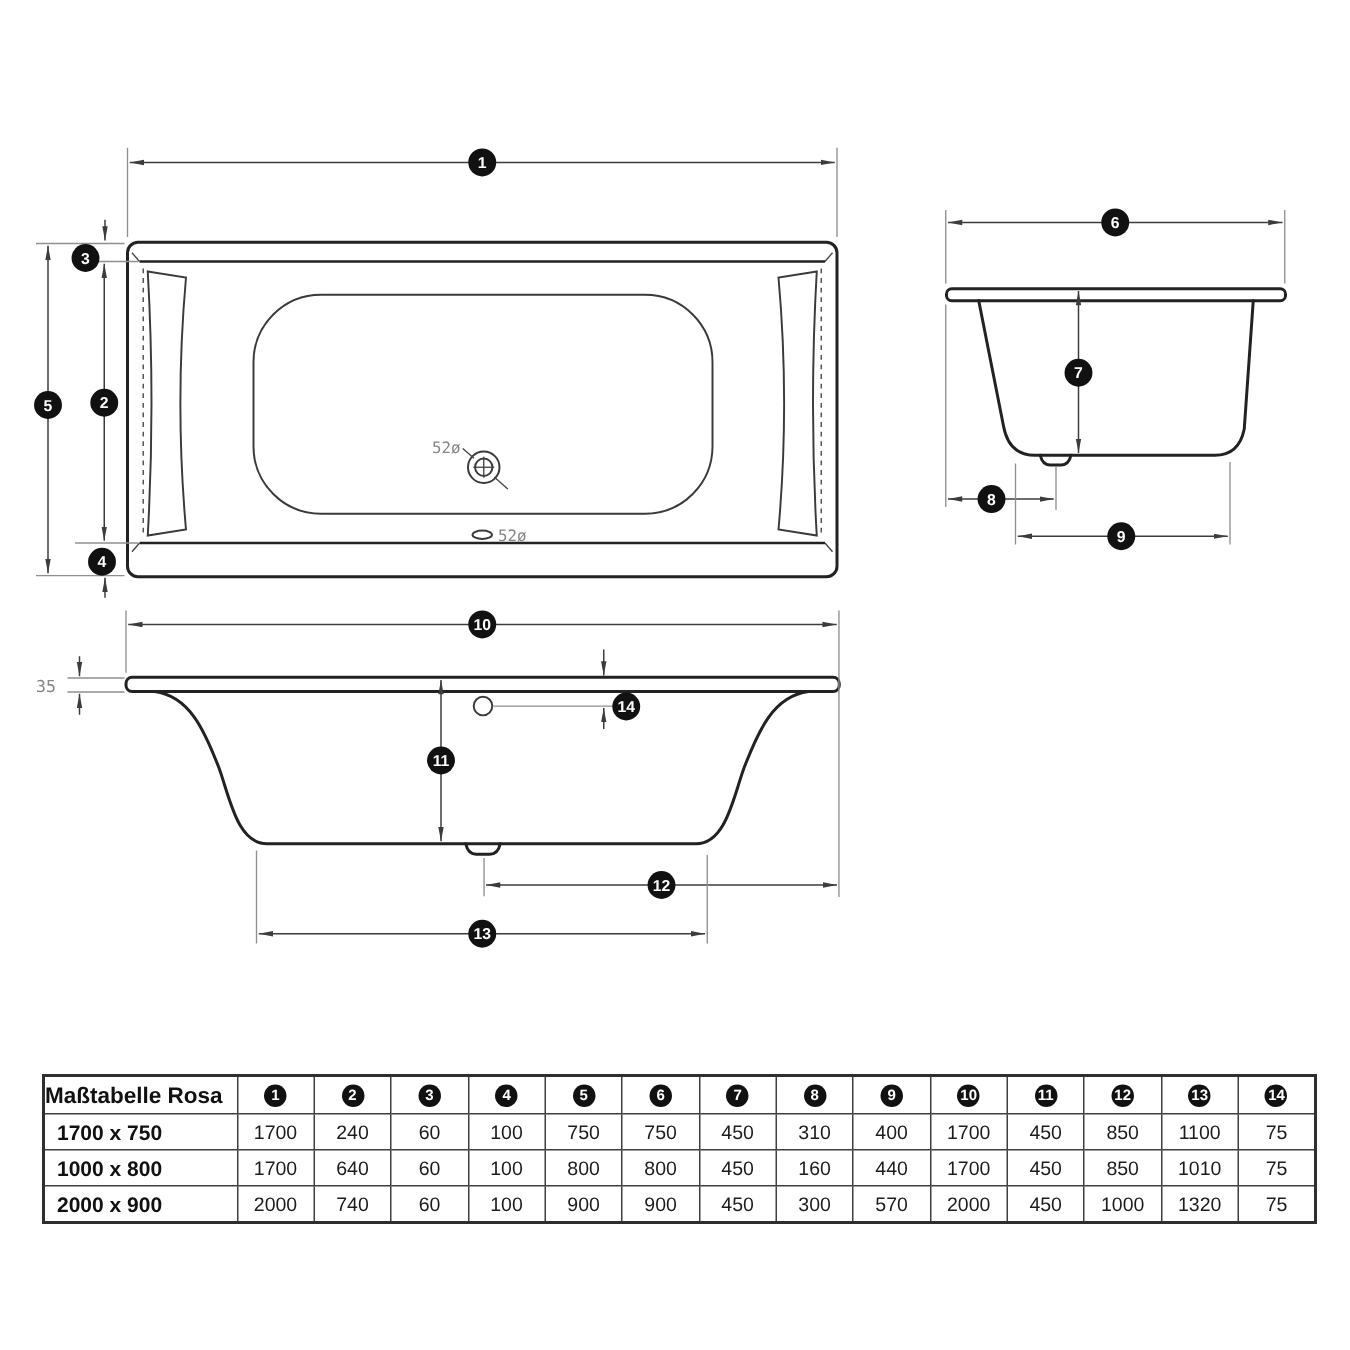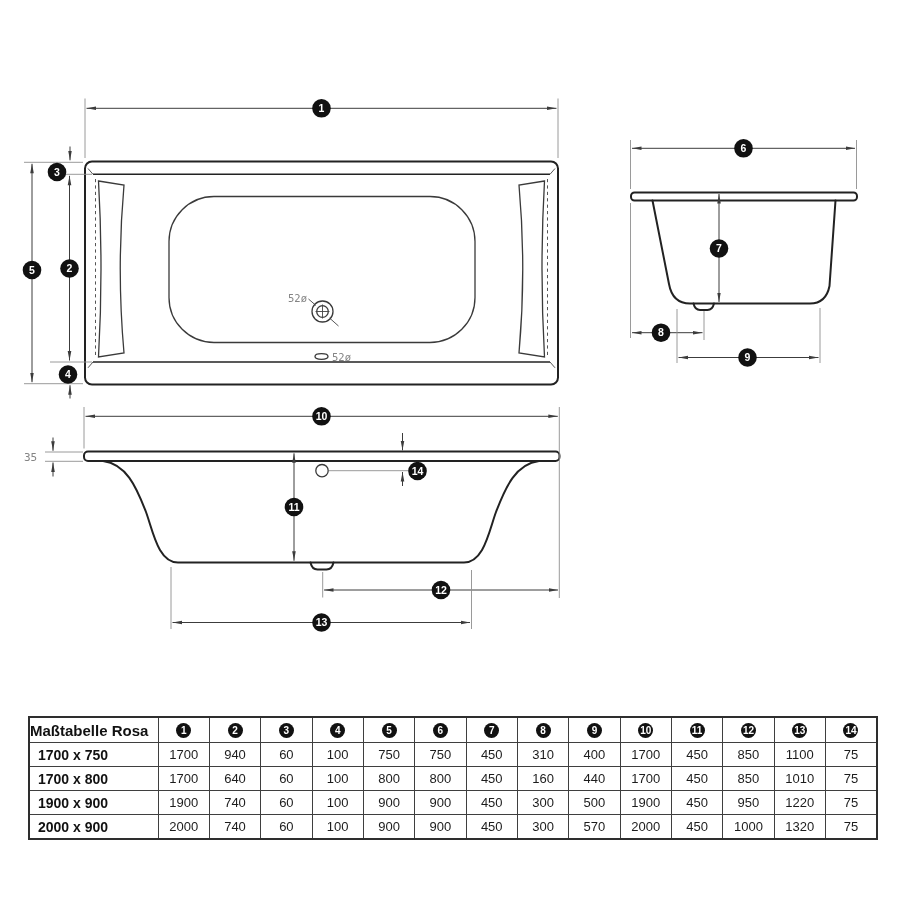--- a/index.html
+++ b/index.html
@@ -258,66 +258,49 @@
           <th><span class="tbadge">11</span></th>
           <th><span class="tbadge">12</span></th>
           <th><span class="tbadge">13</span></th>
           <th><span class="tbadge">14</span></th>
         </tr>
   </thead>
   <tbody>
         <tr>
           <th>1700 x 750</th>
           <td>1700</td>
-          <td>940</td>
+          <td>240</td>
           <td>60</td>
           <td>100</td>
           <td>750</td>
           <td>750</td>
           <td>450</td>
           <td>310</td>
           <td>400</td>
           <td>1700</td>
           <td>450</td>
           <td>850</td>
           <td>1100</td>
           <td>75</td>
         </tr>
         <tr>
-          <th>1700 x 800</th>
+          <th>1000 x 800</th>
           <td>1700</td>
           <td>640</td>
           <td>60</td>
           <td>100</td>
           <td>800</td>
           <td>800</td>
           <td>450</td>
           <td>160</td>
           <td>440</td>
           <td>1700</td>
           <td>450</td>
           <td>850</td>
           <td>1010</td>
-          <td>75</td>
-        </tr>
-        <tr>
-          <th>1900 x 900</th>
-          <td>1900</td>
-          <td>740</td>
-          <td>60</td>
-          <td>100</td>
-          <td>900</td>
-          <td>900</td>
-          <td>450</td>
-          <td>300</td>
-          <td>500</td>
-          <td>1900</td>
-          <td>450</td>
-          <td>950</td>
-          <td>1220</td>
           <td>75</td>
         </tr>
         <tr>
           <th>2000 x 900</th>
           <td>2000</td>
           <td>740</td>
           <td>60</td>
           <td>100</td>
           <td>900</td>
           <td>900</td>

